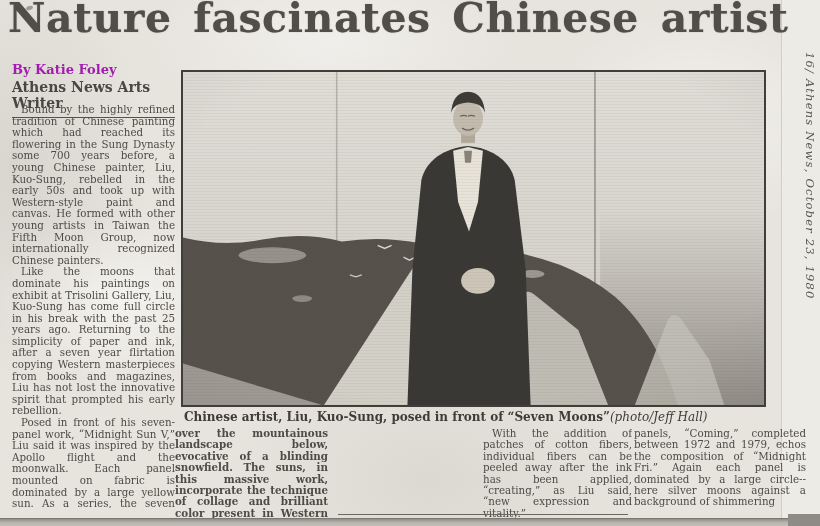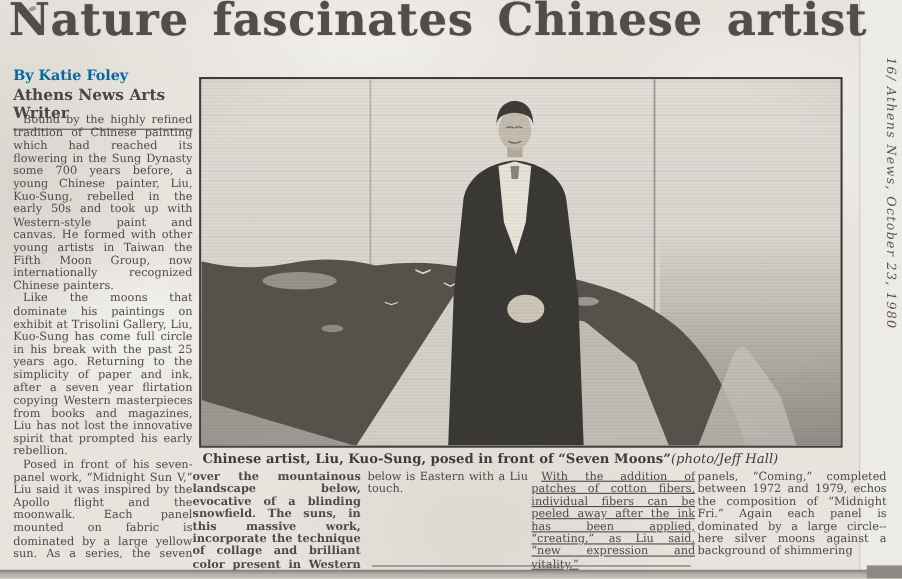--- a/index.html
+++ b/index.html
@@ -21,35 +21,35 @@
     font-size:41px;font-weight:bold;letter-spacing:.5px;word-spacing:7px;
     color:#514d48;text-shadow:0 0 1px rgba(81,77,72,.55);
     white-space:nowrap;
   }
   .margin-note{
     position:absolute;top:52px;right:3px;height:470px;
     writing-mode:vertical-rl;text-orientation:mixed;
     font-style:italic;font-size:11.5px;letter-spacing:1.2px;color:#5a5650;
   }
   .byline-block{position:absolute;left:12px;top:62px;width:163px;}
-  .byline{font-weight:bold;font-size:13px;color:#0369a1;}
+  .byline{font-weight:bold;font-size:13px;color:#a21caf;}
   .byline-role{font-weight:bold;font-size:14px;margin-top:2px;color:#4a4743;}
   .byline-rule{border-top:1.5px solid #55524d;margin-top:6px;width:163px;}
   .col{
     position:absolute;text-align:justify;
     font-size:10.3px;line-height:11.6px;color:#4e4a45;
     overflow:hidden;
   }
   .col p{margin:0;}
   .col p.indent{text-indent:9px;}
   .col1{left:12px;top:104px;width:163px;height:404px;}
   .cols-bottom{top:428px;height:92px;line-height:11.4px;}
   .col2{left:175px;width:153px;font-weight:bold;}
   .col3{left:334px;width:146px;}
-  .col4{left:483px;width:149px;text-decoration:underline;}
+  .col4{left:483px;width:149px;}
   .col5{left:634px;width:172px;}
   .photo{
     position:absolute;left:181px;top:70px;width:581px;height:333px;margin:0;
     border:2px solid #413e3a;background:#d9d6cf;
   }
   .photo svg{display:block;width:100%;height:100%;}
   .photo::after{
     content:"";position:absolute;inset:0;pointer-events:none;
     background:
       repeating-linear-gradient(0deg, rgba(60,58,52,.05) 0 1px, transparent 1px 3px),
@@ -138,21 +138,20 @@
 </figure>
 
 <div class="caption">
   <span class="cap-main">Chinese artist, Liu, Kuo-Sung, posed in front of “Seven Moons”</span><span class="cap-credit">(photo/Jeff Hall)</span>
 </div>
 
 <div class="col cols-bottom col2">
   <p>over the mountainous landscape below, evocative of a blinding snowfield. The suns, in this massive work, incorporate the technique of collage and brilliant color present in Western art. The landscape</p>
 </div>
 <div class="col cols-bottom col3">
-  <p>below is Eastern with a Liu touch.</p>
 </div>
 <div class="col cols-bottom col4">
   <p class="indent">With the addition of patches of cotton fibers, individual fibers can be peeled away after the ink has been applied, “creating,” as Liu said, “new expression and vitality.”</p>
   <p class="indent">Another series of seven</p>
 </div>
 <div class="col cols-bottom col5">
   <p>panels, “Coming,” completed between 1972 and 1979, echos the composition of “Midnight Fri.” Again each panel is dominated by a large circle--here silver moons against a background of shimmering</p>
 </div>
 
 <div class="rule-col3"></div>

